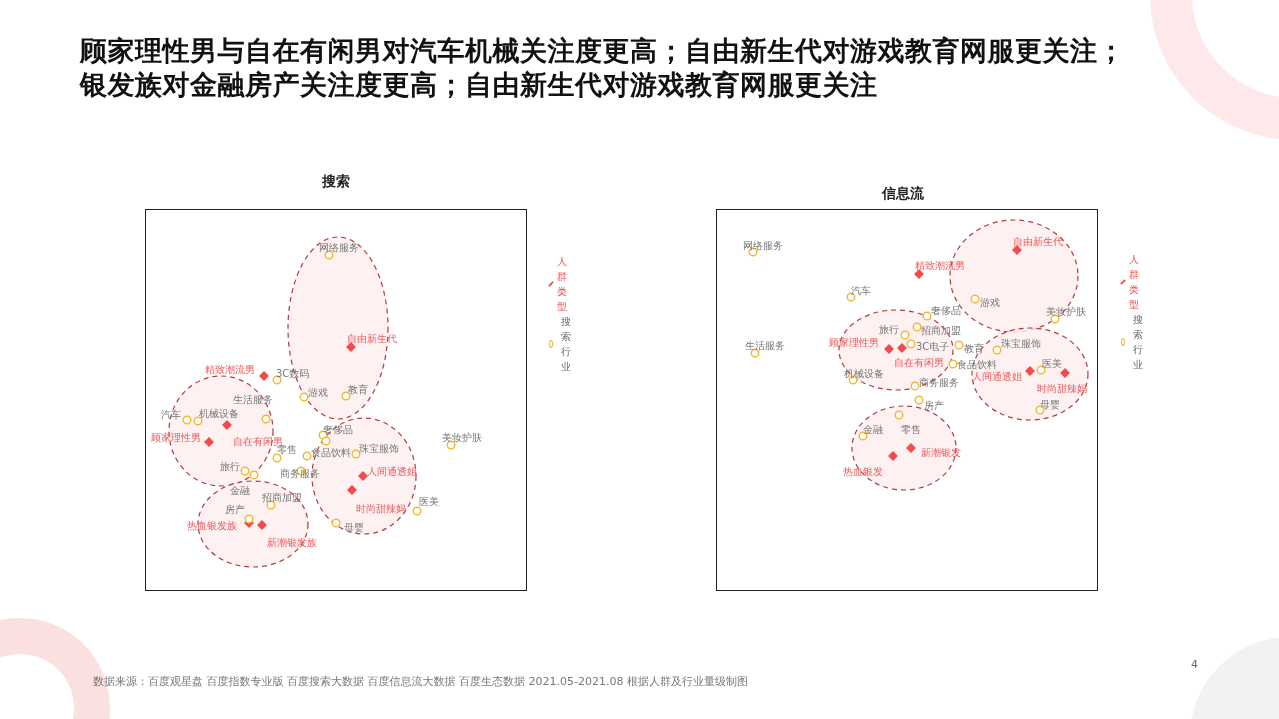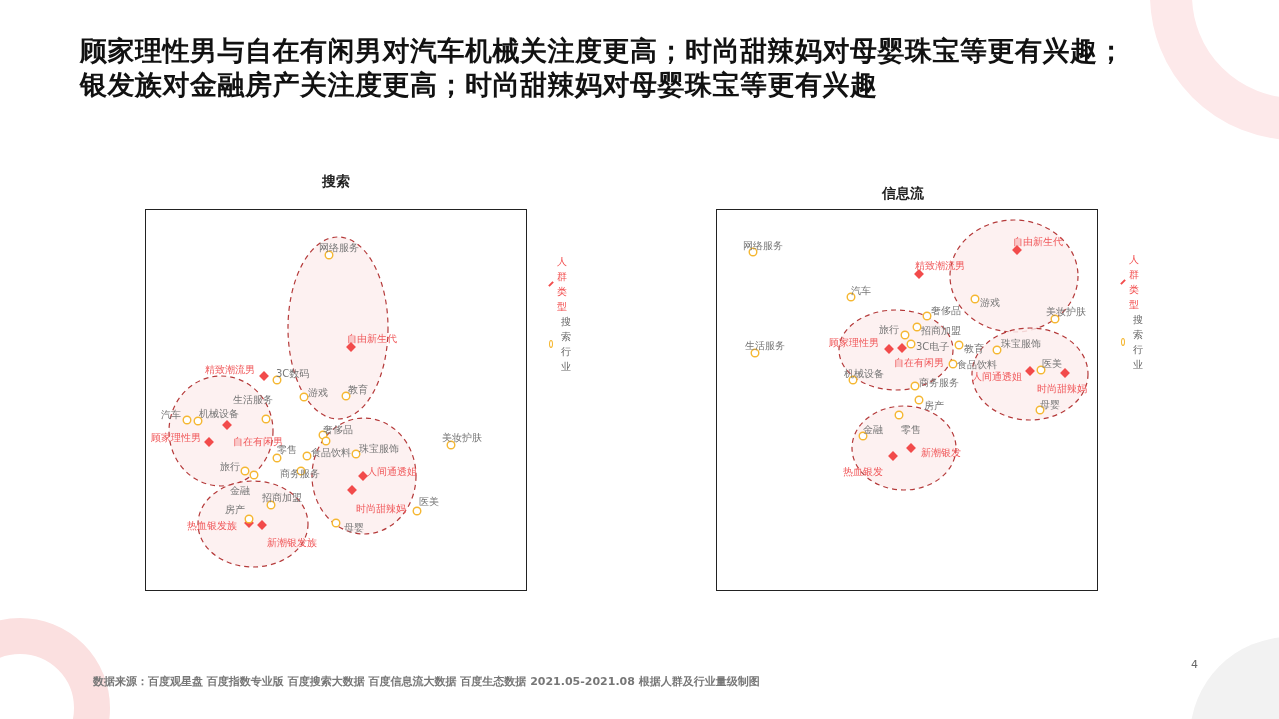--- a/index.html
+++ b/index.html
@@ -12,33 +12,33 @@
   .chart { position:absolute; }
   .chart-title { position:absolute; font-size:14px; font-weight:bold; color:#222; text-align:center; }
   .plot { position:absolute; border:1.5px solid #222; box-sizing:border-box; background:#fff; }
   .plot svg { position:absolute; left:0; top:0; }
   .legend { position:absolute; font-size:10px; line-height:15px;margin-top:44px; }
   .legend .row { display:flex; align-items:center; }
   .legend .diamond { width:6px; height:6px; background:#f24b4b; transform:rotate(45deg); margin:0 5px 0 2px; }
   .legend .circle { width:6px; height:6px; border:1.5px solid #f5b731; border-radius:50%; margin:0 4px 0 1px; }
   .legend .l1 { color:#f24b4b; }
   .legend .l2 { color:#666;text-align:right; }
-  .source { position:absolute; left:93px; top:674px; font-size:11px; color:#777; white-space:nowrap;font-weight:bold; }
+  .source { position:absolute; left:93px; top:674px; font-size:11px; color:#777; white-space:nowrap; }
   .page-num { position:absolute; left:1191px; top:658px; font-size:11px; color:#666; }
 </style>
 </head>
 <body>
 
 <div class="deco-tr"></div>
 <div class="deco-bl"></div>
 <div class="deco-br"></div>
 
 <div class="title">
-  <div>顾家理性男与自在有闲男对汽车机械关注度更高；时尚甜辣妈对母婴珠宝等更有兴趣；</div>
-  <div>银发族对金融房产关注度更高；时尚甜辣妈对母婴珠宝等更有兴趣</div>
+  <div>顾家理性男与自在有闲男对汽车机械关注度更高；自由新生代对游戏教育网服更关注；</div>
+  <div>银发族对金融房产关注度更高；自由新生代对游戏教育网服更关注</div>
 </div>
 
 <div id="chart-search" class="chart" style="left: 0px; top: 0px;">
   <div class="chart-title" style="left: 145px; width: 382px; top: 173px;">搜索</div>
   <div class="plot" style="left: 145px; top: 209px; width: 382px; height: 382px;">
       <svg width="382" height="382">
         <ellipse cx="192" cy="118" rx="50" ry="91" fill="#fdeeee" fill-opacity="0.85" stroke="#b53a3a" stroke-width="1.2" stroke-dasharray="5,4"></ellipse>
         <ellipse cx="75" cy="221" rx="52" ry="55" fill="#fdeeee" fill-opacity="0.85" stroke="#b53a3a" stroke-width="1.2" stroke-dasharray="5,4"></ellipse>
         <ellipse cx="218" cy="266" rx="52" ry="58" fill="#fdeeee" fill-opacity="0.85" stroke="#b53a3a" stroke-width="1.2" stroke-dasharray="5,4"></ellipse>
         <ellipse cx="107" cy="314" rx="55" ry="43" fill="#fdeeee" fill-opacity="0.85" stroke="#b53a3a" stroke-width="1.2" stroke-dasharray="5,4"></ellipse>

